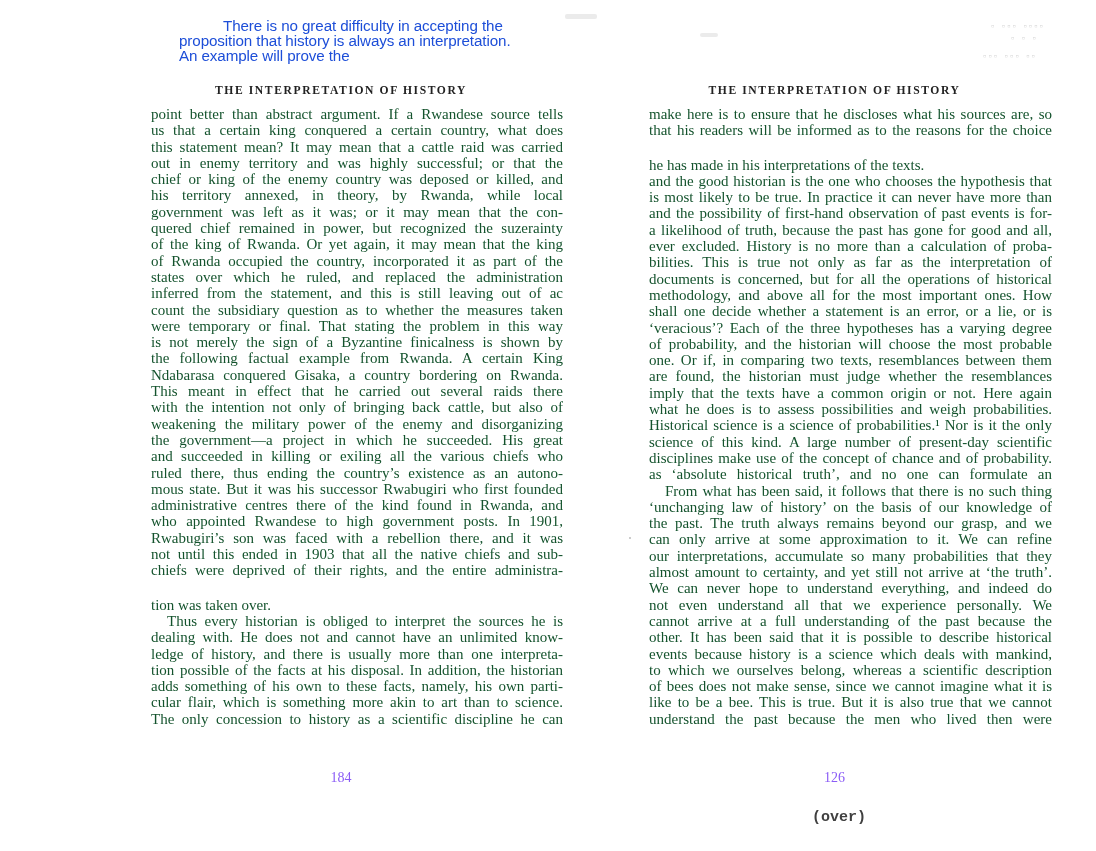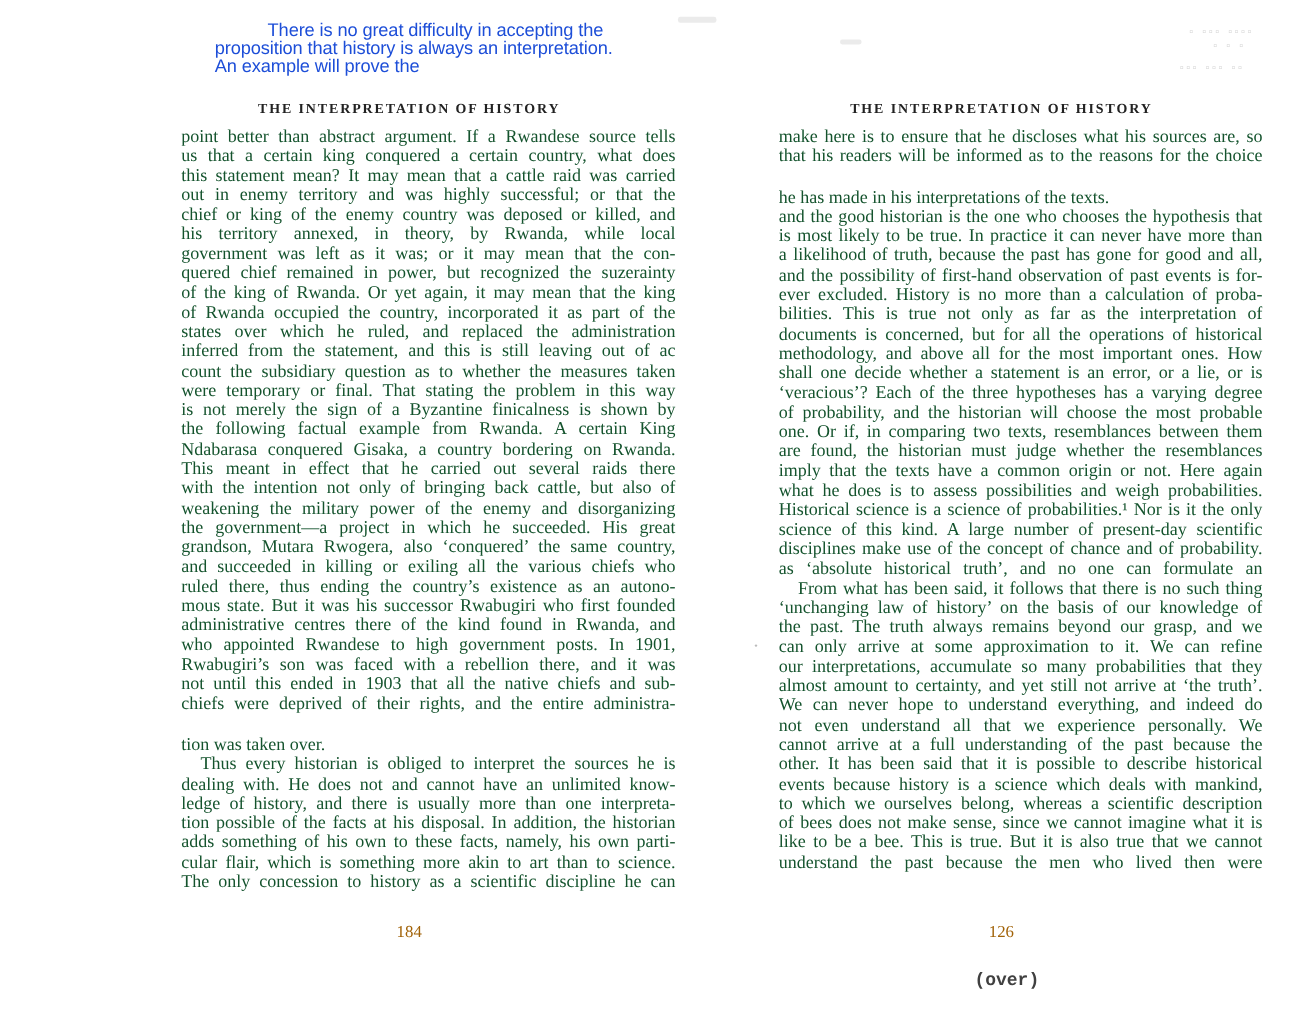--- a/index.html
+++ b/index.html
@@ -72,21 +72,21 @@
     }
     .body-text .ln.indent { padding-left: 16px; }
     .folio {
       position: absolute;
       top: 770px;
       left: 0;
       width: 100%;
       text-align: center;
       font-family: "Liberation Serif", "DejaVu Serif", serif;
       font-size: 14px;
-      color: #a16207;
+      color: #8b5cf6;
     }
     .over-note {
       position: absolute;
       left: 812px;
       top: 809px;
       font-family: "Liberation Mono", "DejaVu Sans Mono", monospace;
       font-size: 15px;
       font-weight: bold;
       color: #404040;
     }
@@ -143,21 +143,20 @@
     <span class="ln">inferred from the statement, and this is still leaving out of ac</span>
     <span class="ln">count the subsidiary question as to whether the measures taken</span>
     <span class="ln">were temporary or final. That stating the problem in this way</span>
     <span class="ln">is not merely the sign of a Byzantine finicalness is shown by</span>
     <span class="ln">the following factual example from Rwanda. A certain King</span>
     <span class="ln">Ndabarasa conquered Gisaka, a country bordering on Rwanda.</span>
     <span class="ln">This meant in effect that he carried out several raids there</span>
     <span class="ln">with the intention not only of bringing back cattle, but also of</span>
     <span class="ln">weakening the military power of the enemy and disorganizing</span>
     <span class="ln">the government—a project in which he succeeded. His great</span>
-    <span class="ln">grandson, Mutara Rwogera, also ‘conquered’ the same country,</span>
     <span class="ln">and succeeded in killing or exiling all the various chiefs who</span>
     <span class="ln">ruled there, thus ending the country’s existence as an autono-</span>
     <span class="ln">mous state. But it was his successor Rwabugiri who first founded</span>
     <span class="ln">administrative centres there of the kind found in Rwanda, and</span>
     <span class="ln">who appointed Rwandese to high government posts. In 1901,</span>
     <span class="ln">Rwabugiri’s son was faced with a rebellion there, and it was</span>
     <span class="ln">not until this ended in 1903 that all the native chiefs and sub-</span>
     <span class="ln">chiefs were deprived of their rights, and the entire administra-</span>
     <span class="ln last">tion was taken over.</span>
     <span class="ln indent">Thus every historian is obliged to interpret the sources he is</span>
@@ -172,22 +171,22 @@
 </div>
 
 <div class="page right">
   <div class="running-head">THE INTERPRETATION OF HISTORY</div>
   <div class="body-text">
     <span class="ln">make here is to ensure that he discloses what his sources are, so</span>
     <span class="ln">that his readers will be informed as to the reasons for the choice</span>
     <span class="ln last">he has made in his interpretations of the texts.</span>
     <span class="ln">and the good historian is the one who chooses the hypothesis that</span>
     <span class="ln">is most likely to be true. In practice it can never have more than</span>
+    <span class="ln">and the possibility of first-hand observation of past events is for-</span>
     <span class="ln">a likelihood of truth, because the past has gone for good and all,</span>
-    <span class="ln">and the possibility of first-hand observation of past events is for-</span>
     <span class="ln">ever excluded. History is no more than a calculation of proba-</span>
     <span class="ln">bilities. This is true not only as far as the interpretation of</span>
     <span class="ln">documents is concerned, but for all the operations of historical</span>
     <span class="ln">methodology, and above all for the most important ones. How</span>
     <span class="ln">shall one decide whether a statement is an error, or a lie, or is</span>
     <span class="ln">‘veracious’? Each of the three hypotheses has a varying degree</span>
     <span class="ln">of probability, and the historian will choose the most probable</span>
     <span class="ln">one. Or if, in comparing two texts, resemblances between them</span>
     <span class="ln">are found, the historian must judge whether the resemblances</span>
     <span class="ln">imply that the texts have a common origin or not. Here again</span>

